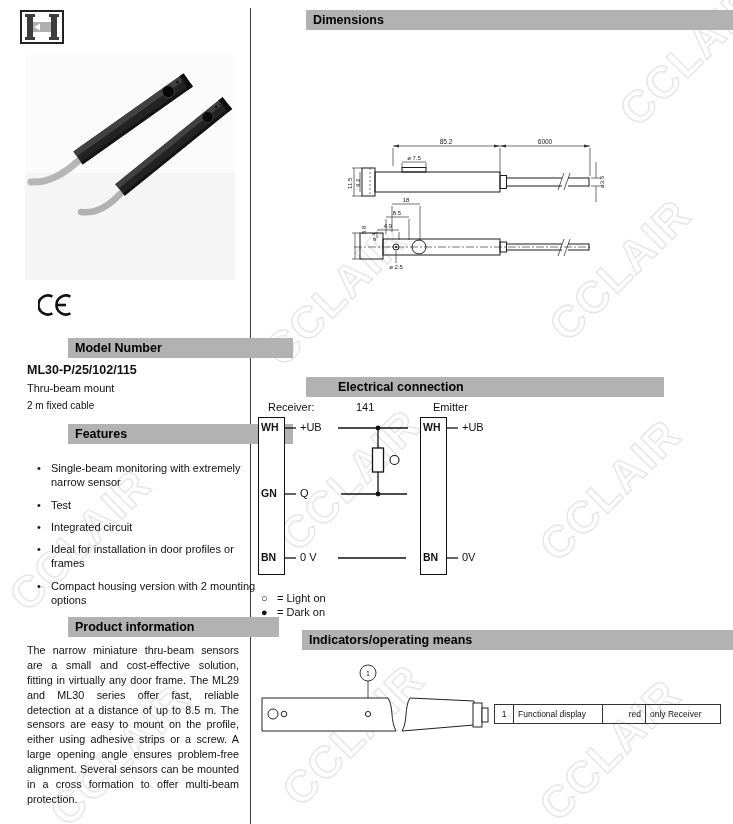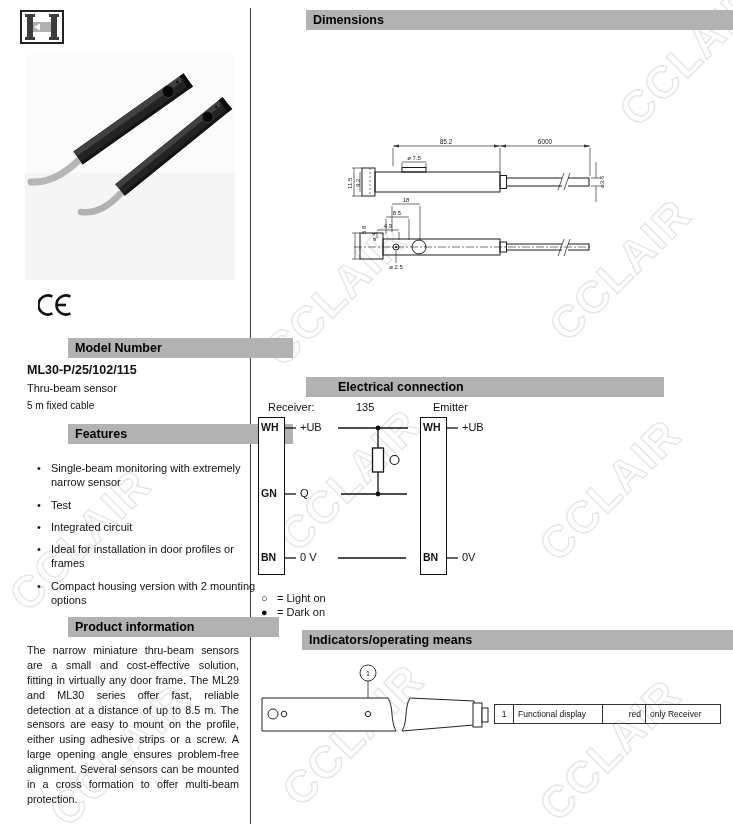--- a/index.html
+++ b/index.html
@@ -88,22 +88,22 @@
   </svg>
 
   <svg class="abs" style="left:38px;top:291px;" width="38" height="28" viewBox="0 0 38 28">
     <path d="M 14.4,5.6 A 9.5 9.5 0 1 0 14.4,22.4" fill="none" stroke="#111" stroke-width="2.6"></path>
     <path d="M 32.4,5.6 A 9.5 9.5 0 1 0 32.4,22.4" fill="none" stroke="#111" stroke-width="2.6"></path>
     <line x1="19" y1="14" x2="28" y2="14" stroke="#111" stroke-width="2.6"></line>
   </svg>
 
   <div class="abs bar" style="left:20px;top:338px;width:225px;">Model Number</div>
   <div class="abs model-no" style="left:27px;top:363px;">ML30-P/25/102/115</div>
-  <div class="abs model-type" style="left:27px;top:382px;">Thru-beam sensor</div>
-  <div class="abs model-cable" style="left:27px;top:400px;">5 m fixed cable</div>
+  <div class="abs model-type" style="left:27px;top:382px;">Thru-beam mount</div>
+  <div class="abs model-cable" style="left:27px;top:400px;">2 m fixed cable</div>
 
   <div class="abs bar" style="left:20px;top:424px;width:225px;">Features</div>
   <ul class="abs feat" style="left:20px;top:452px;">
     <li>Single-beam monitoring with extremely narrow sensor</li>
     <li>Test</li>
     <li>Integrated circuit</li>
     <li>Ideal for installation in door profiles or frames</li>
     <li>Compact housing version with 2 mounting options</li>
   </ul>
 
@@ -194,21 +194,21 @@
     <text x="397" y="214.5" font-size="6" text-anchor="middle">8.5</text>
     <text x="388" y="227.5" font-size="6" text-anchor="middle">4.9</text>
     <text transform="translate(366,234) rotate(-90)" font-size="6">5.8</text>
     <text transform="translate(376,241) rotate(-90)" font-size="6">ø 4</text>
     <text x="396" y="269" font-size="6" text-anchor="middle">ø 2.5</text>
   </svg>
 
   <div class="abs bar" style="left:258px;top:377px;width:358px;padding-left:32px;">Electrical connection</div>
 
   <div class="abs elabel" style="left:268px;top:401px;">Receiver:</div>
-  <div class="abs elabel" style="left:356px;top:401px;">135</div>
+  <div class="abs elabel" style="left:356px;top:401px;">141</div>
   <div class="abs elabel" style="left:433px;top:401px;">Emitter</div>
 
   <div class="abs pinbox" style="left:258px;top:417px;width:27px;height:158px;"></div>
   <div class="abs pinbox" style="left:420px;top:417px;width:27px;height:158px;"></div>
 
   <svg class="abs" style="left:258px;top:400px;" width="475" height="225" viewBox="258 400 475 225">
     <g stroke="#111" stroke-width="1.3" fill="none">
       <line x1="285" y1="428" x2="296" y2="428"></line>
       <line x1="285" y1="494" x2="296" y2="494"></line>
       <line x1="285" y1="558" x2="296" y2="558"></line>

